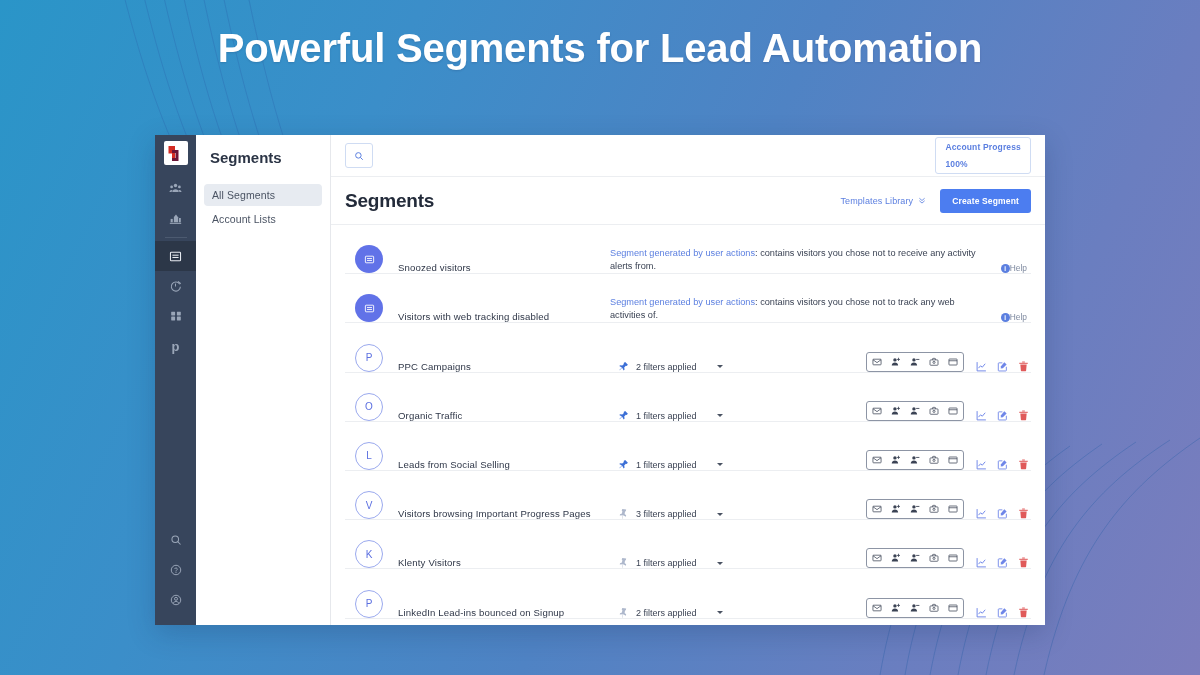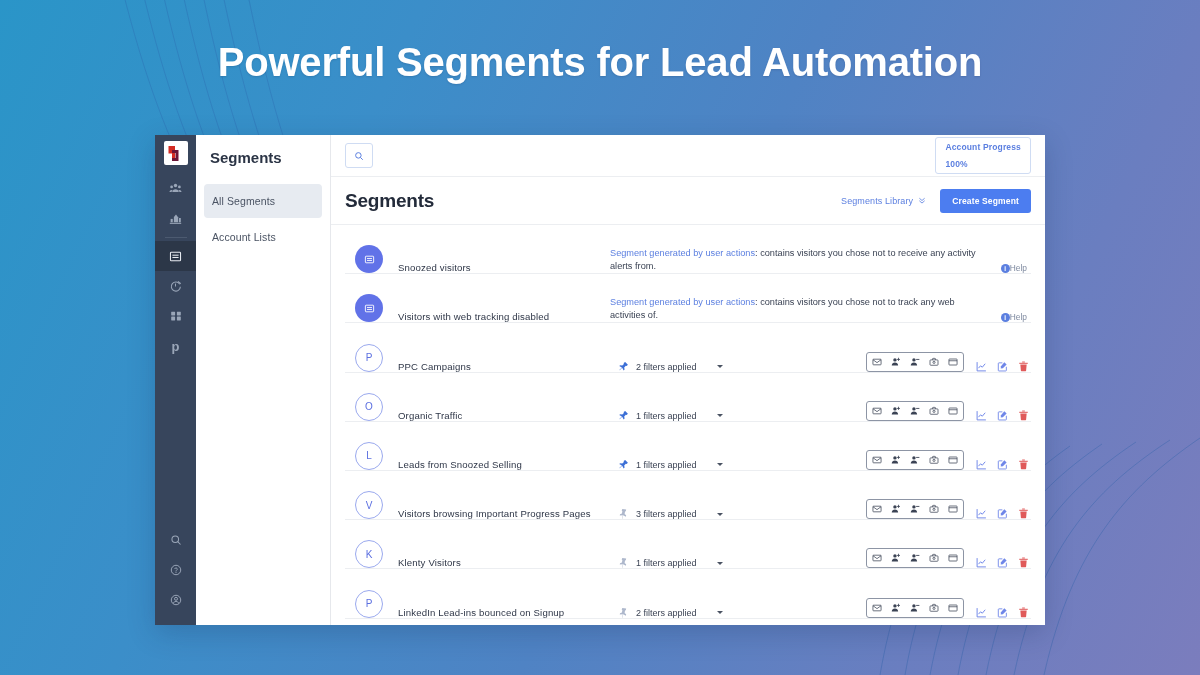--- a/index.html
+++ b/index.html
@@ -8,21 +8,21 @@
     font-family: "Liberation Sans", sans-serif;
     background: linear-gradient(115deg, #2a95c8 0%, #3b8ec9 28%, #4f83c4 55%, #6a7ec0 80%, #7b7dbd 100%);
     position: relative;
   }
 
   
   .bg-lines { position: absolute; inset: 0; pointer-events: none; }
 
   
   .banner-title {
-    position: absolute; top: 40px; left: 0; width: 1200px;
+    position: absolute; top: 26px; left: 0; width: 1200px;
     text-align: center;
     color: #ffffff;
     font-size: 40px;
     font-weight: bold;
     letter-spacing: -0.2px;
     text-shadow: 0 1px 2px rgba(20,40,80,.18);
   }
 
   
   .app-window {
@@ -66,21 +66,21 @@
     background: #ffffff;
     border-right: 1px solid #e6e8ec;
     padding: 14px 8px 0 8px;
   }
   .subnav-title {
     font-size: 15px; font-weight: bold; color: #2b3445;
     padding: 0 6px; margin-bottom: 18px;
   }
   .subnav-item {
     font-size: 10.5px; color: #4a5363;
-    padding: 11px 8px; border-radius: 4px; margin-bottom: 2px;
+    padding: 5px 8px; border-radius: 4px; margin-bottom: 2px;
     letter-spacing: .1px;
   }
   .subnav-item.selected { background: #e7ebf1; }
 
   
   .content { flex: 1 1 auto; background: #ffffff; display: flex; flex-direction: column; min-width: 0; }
 
   .topbar {
     height: 42px; flex: 0 0 42px;
     border-bottom: 1px solid #eceef1;
@@ -325,21 +325,21 @@
       <div class="account-progress">
         <span>Account Progress</span>
         <span>100%</span>
       </div>
     </div>
 
     <div class="page-head">
       <div class="page-title">Segments</div>
       <div class="head-spacer"></div>
       <div class="templates-link">
-        <span>Segments Library</span>
+        <span>Templates Library</span>
         <span>
           <svg width="8" height="9" viewBox="0 0 10 12" fill="none" stroke="#5b7fe0" stroke-width="1.1">
             <path d="M1.5 3 L5 6 L8.5 3"></path>
               <path d="M1.5 6.4 L5 9.4 L8.5 6.4"></path>
           </svg>
         </span>
       </div>
       <button class="create-btn">Create Segment</button>
     </div>
 
@@ -520,21 +520,21 @@
                 <rect x="1.8" y="2.6" width="12.4" height="1.5"></rect>
                 <rect x="6" y="0.8" width="4" height="1.4"></rect>
                 <path d="M3.4 5.2h9.2l-.8 9.1a.8.8 0 0 1-.8.7H5a.8.8 0 0 1-.8-.7z"></path>
               </svg>
             </span>
         </div>
       </div>
 
       <div class="seg-row">
         <div class="avatar outline">L</div>
-        <div class="seg-name">Leads from Snoozed Selling</div>
+        <div class="seg-name">Leads from Social Selling</div>
         <div class="pin-cell">
           <svg width="11" height="11" viewBox="0 0 16 16" fill="#3c6fd6">
               <path d="M10.4 1.6 L14.4 5.6 L12.6 7.4 L11.4 7 L9 9.4 L9.6 12.4 L8.2 13.8 L6.1 9.9 L2.4 13.6 L2 13.2 L5.7 9.5 L1.8 7.4 L3.2 6 L6.2 6.6 L8.6 4.2 L8.2 3 Z"></path>
             </svg>
         </div>
         <div class="filters-cell">
           <span>1 filters applied</span>
           <span class="caret"></span>
         </div>
         <div class="actions-spacer"></div>

